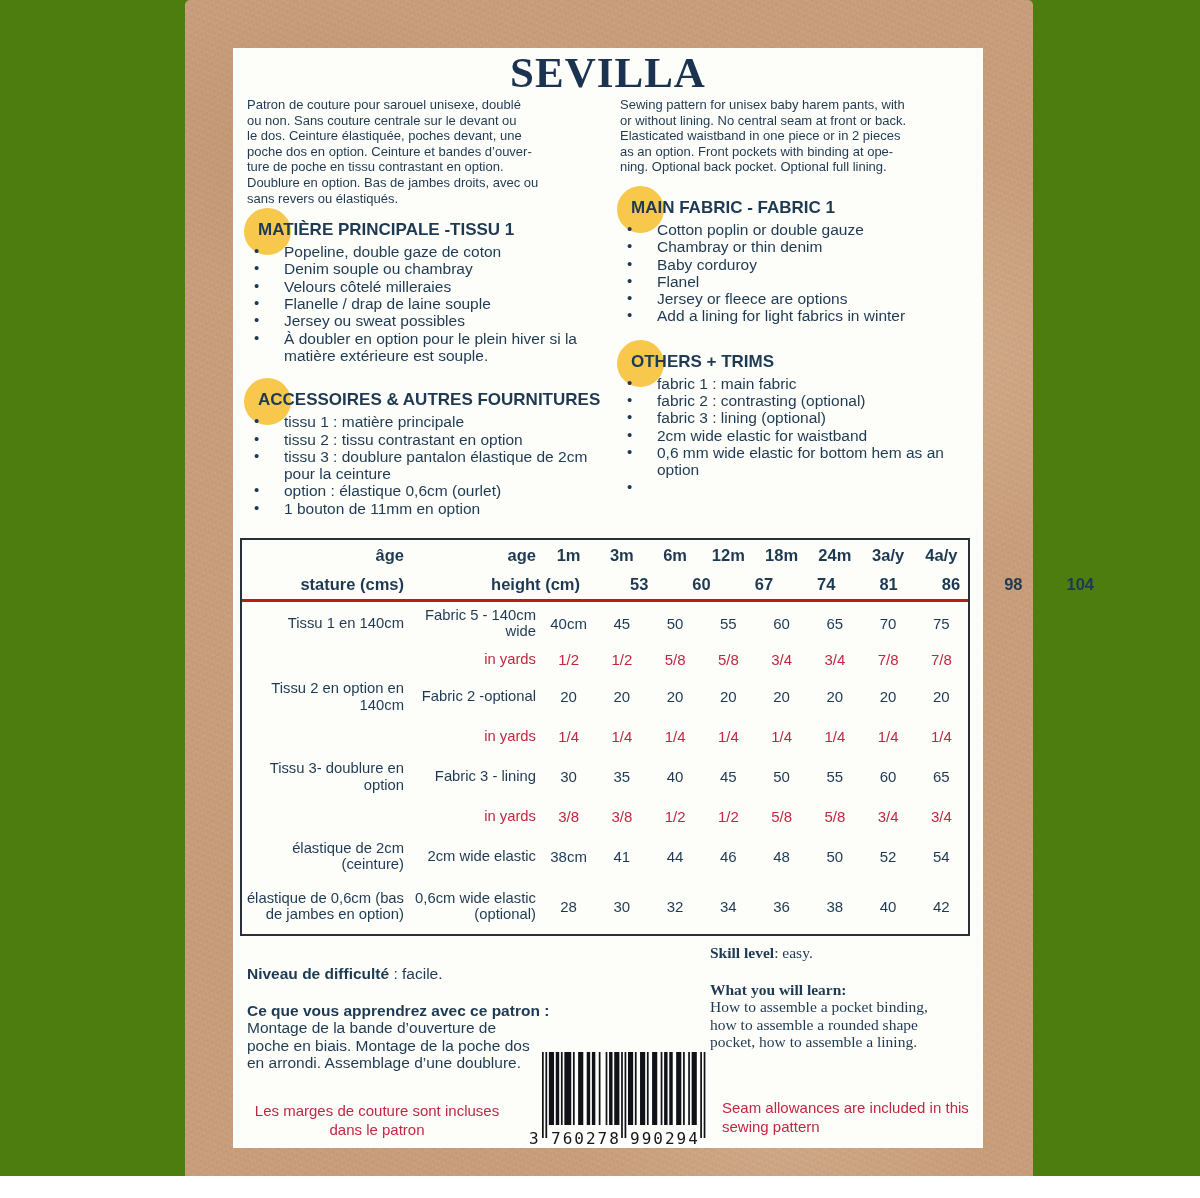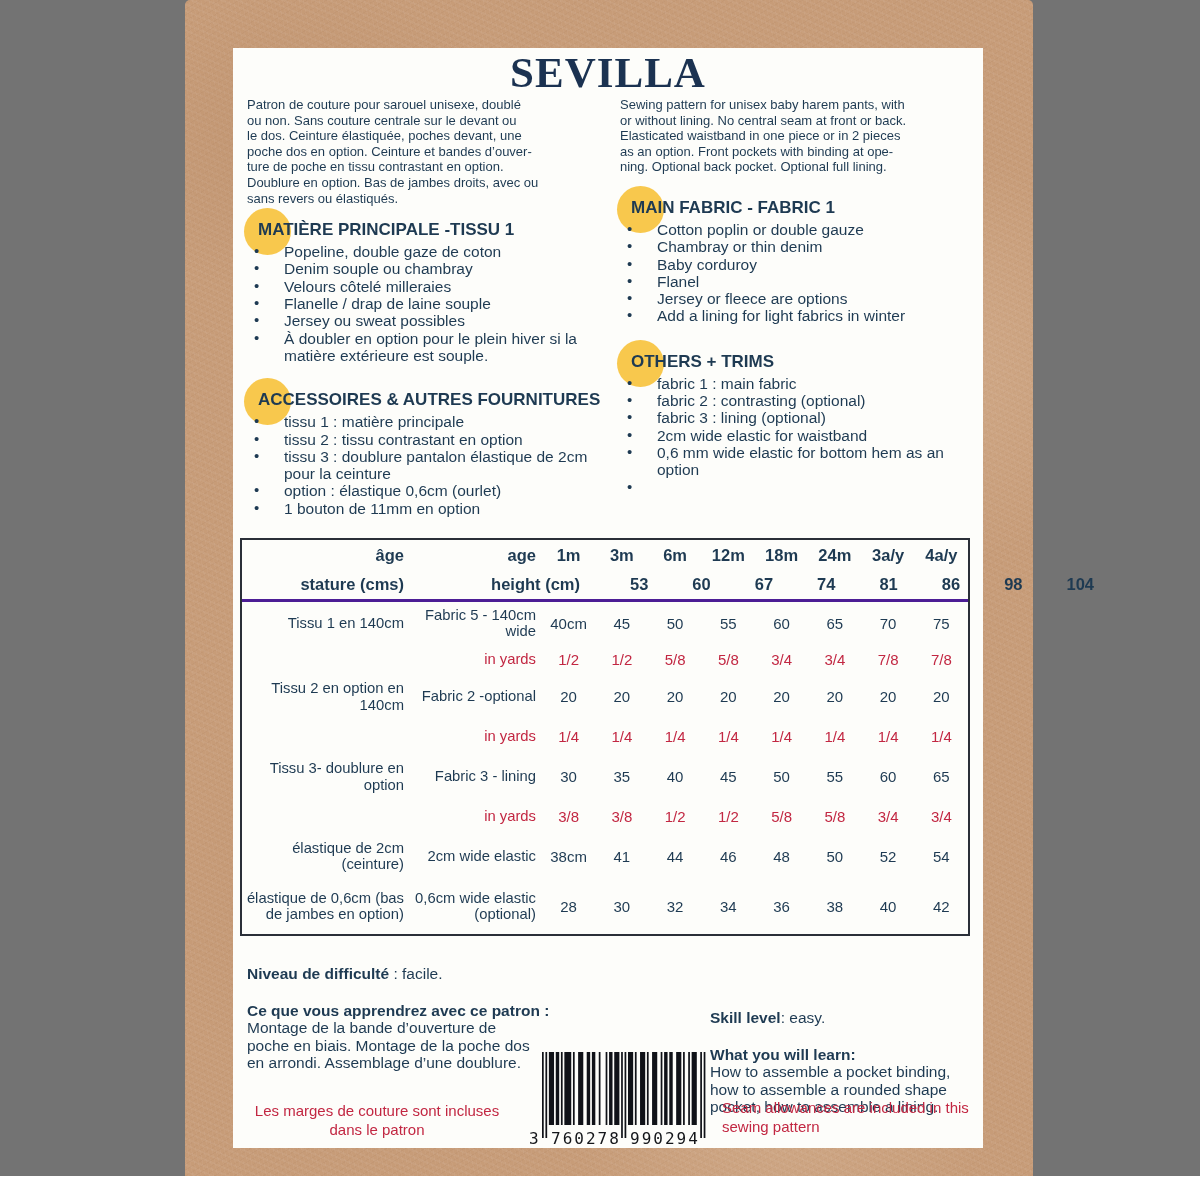--- a/index.html
+++ b/index.html
@@ -1,17 +1,17 @@
 <!DOCTYPE html>
 <html><head>
 <meta charset="utf-8">
 <style>
   html,body{margin:0;padding:0;}
   body{font-family:"Liberation Sans","DejaVu Sans",sans-serif;background:#ffffff;}
-  .page{position:relative;width:1200px;height:1176px;background:#737373;overflow:hidden;}
+  .page{position:relative;width:1200px;height:1176px;background:#4d7c0f;overflow:hidden;}
 
   .kraft{
     position:absolute;left:185px;top:0;width:848px;height:1198px;border-radius:5px;
     background-color:#c79c78;
     background-image:
       radial-gradient(300px 220px at 15% 12%, rgba(173,128,93,.25), transparent 70%),
       radial-gradient(360px 300px at 85% 30%, rgba(255,236,214,.18), transparent 70%),
       radial-gradient(420px 320px at 30% 75%, rgba(170,120,85,.18), transparent 70%),
       radial-gradient(300px 260px at 70% 92%, rgba(255,240,220,.15), transparent 70%),
       repeating-linear-gradient(23deg, rgba(255,255,255,.045) 0 2px, rgba(0,0,0,0) 2px 6px),
@@ -39,35 +39,35 @@
   h2.sec-title .t{position:relative;z-index:1;}
 
   ul.blist{list-style:none;margin:2px 0 0;padding:0;}
   ul.blist li{position:relative;padding-left:37px;font-size:15.5px;line-height:17.3px;max-width:318px;}
   .col-r ul.blist li{max-width:306px;}
   ul.blist .blt{position:absolute;left:7px;top:-1px;font-size:15px;}
 
   
   .size-table{position:absolute;left:7px;top:490px;width:730px;border:2px solid #2a2f38;box-sizing:border-box;background:transparent;}
   .trow{display:grid;grid-template-columns:168px 132px repeat(8,1fr);}
-  .thead{border-bottom:3px solid #4c1d95;}
+  .thead{border-bottom:3px solid #b91c1c;}
   .cell{display:flex;align-items:center;box-sizing:border-box;}
   .c-fr{justify-content:flex-end;text-align:right;padding-right:6px;font-size:14.8px;line-height:16.5px;}
   .c-en{justify-content:flex-end;text-align:right;padding-right:6px;font-size:14.8px;line-height:16.5px;}
   .c-val{justify-content:center;text-align:center;font-size:15px;}
   .thead .c-fr,.thead .c-en,.thead .c-val{font-weight:700;font-size:16.5px;}
   .redtxt{color:#c22742;}
 
   
   .foot{position:absolute;font-size:15.5px;line-height:17.5px;}
   .foot b{font-weight:700;}
   .foot .para{margin:0 0 19px;}
   .foot .learn-txt{white-space:pre-line;}
   .foot-fr{left:14px;top:917px;width:345px;}
-  .foot-en{left:477px;top:961px;width:268px;}
+  .foot-en{left:477px;top:896px;width:268px;font-family:Liberation Serif, serif;}
 
   .note{position:absolute;color:#c22742;font-size:15px;line-height:18.5px;white-space:pre-line;}
   .note-fr{left:18px;top:1054px;width:252px;text-align:center;}
   .note-en{left:489px;top:1051px;width:250px;text-align:left;}
 
   
   .barcode{position:absolute;left:296px;top:1004px;width:178px;height:98px;}
   .barcode svg{position:absolute;left:13px;top:0;}
   .bc-digits{position:absolute;top:76px;left:0;width:178px;height:20px;color:#14161a;
     font-family:"DejaVu Sans Mono","Liberation Mono",monospace;font-size:16px;}

